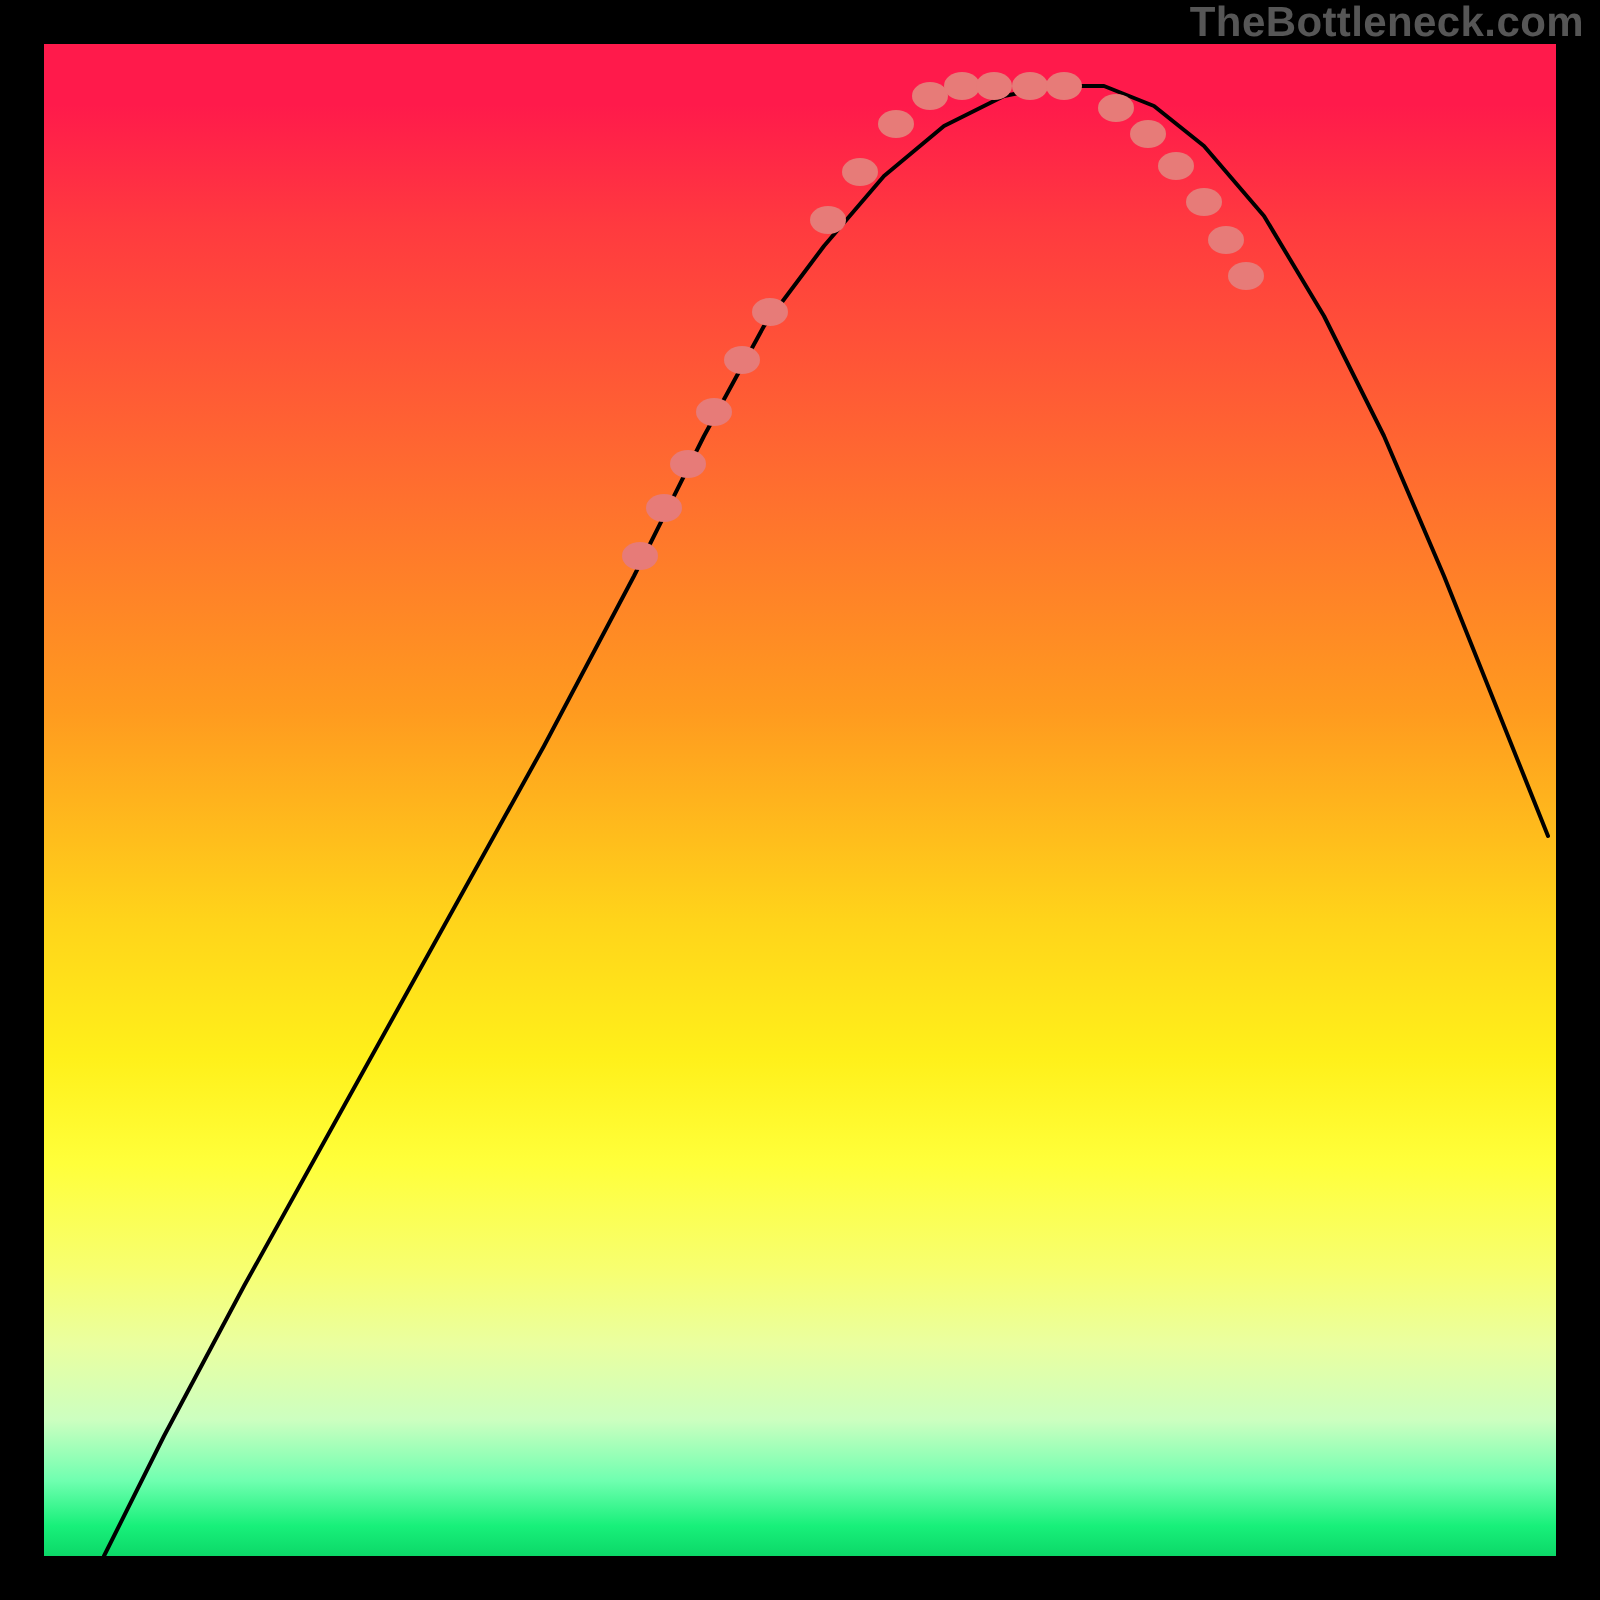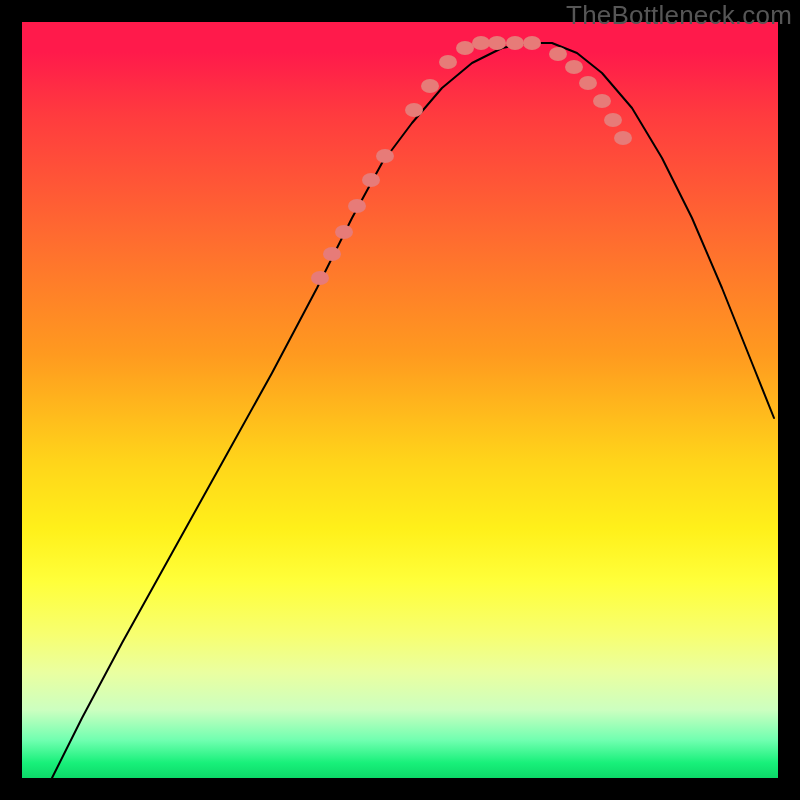--- a/index.html
+++ b/index.html
@@ -66,22 +66,22 @@
   }
   .dot {
     fill: #e77b78;
     stroke: none;
   }
   .watermark {
     position: absolute;
     top: 0px;
     right: 8px;
     color: #565656;
-    font-size: 26px;
-    font-weight: 400;
+    font-size: 21px;
+    font-weight: 700;
     letter-spacing: 0.2px;
     pointer-events: none;
     user-select: none;
   }
 </style>
 </head>
 <body>
 
 <div class="frame">
   <div class="plot-area">

